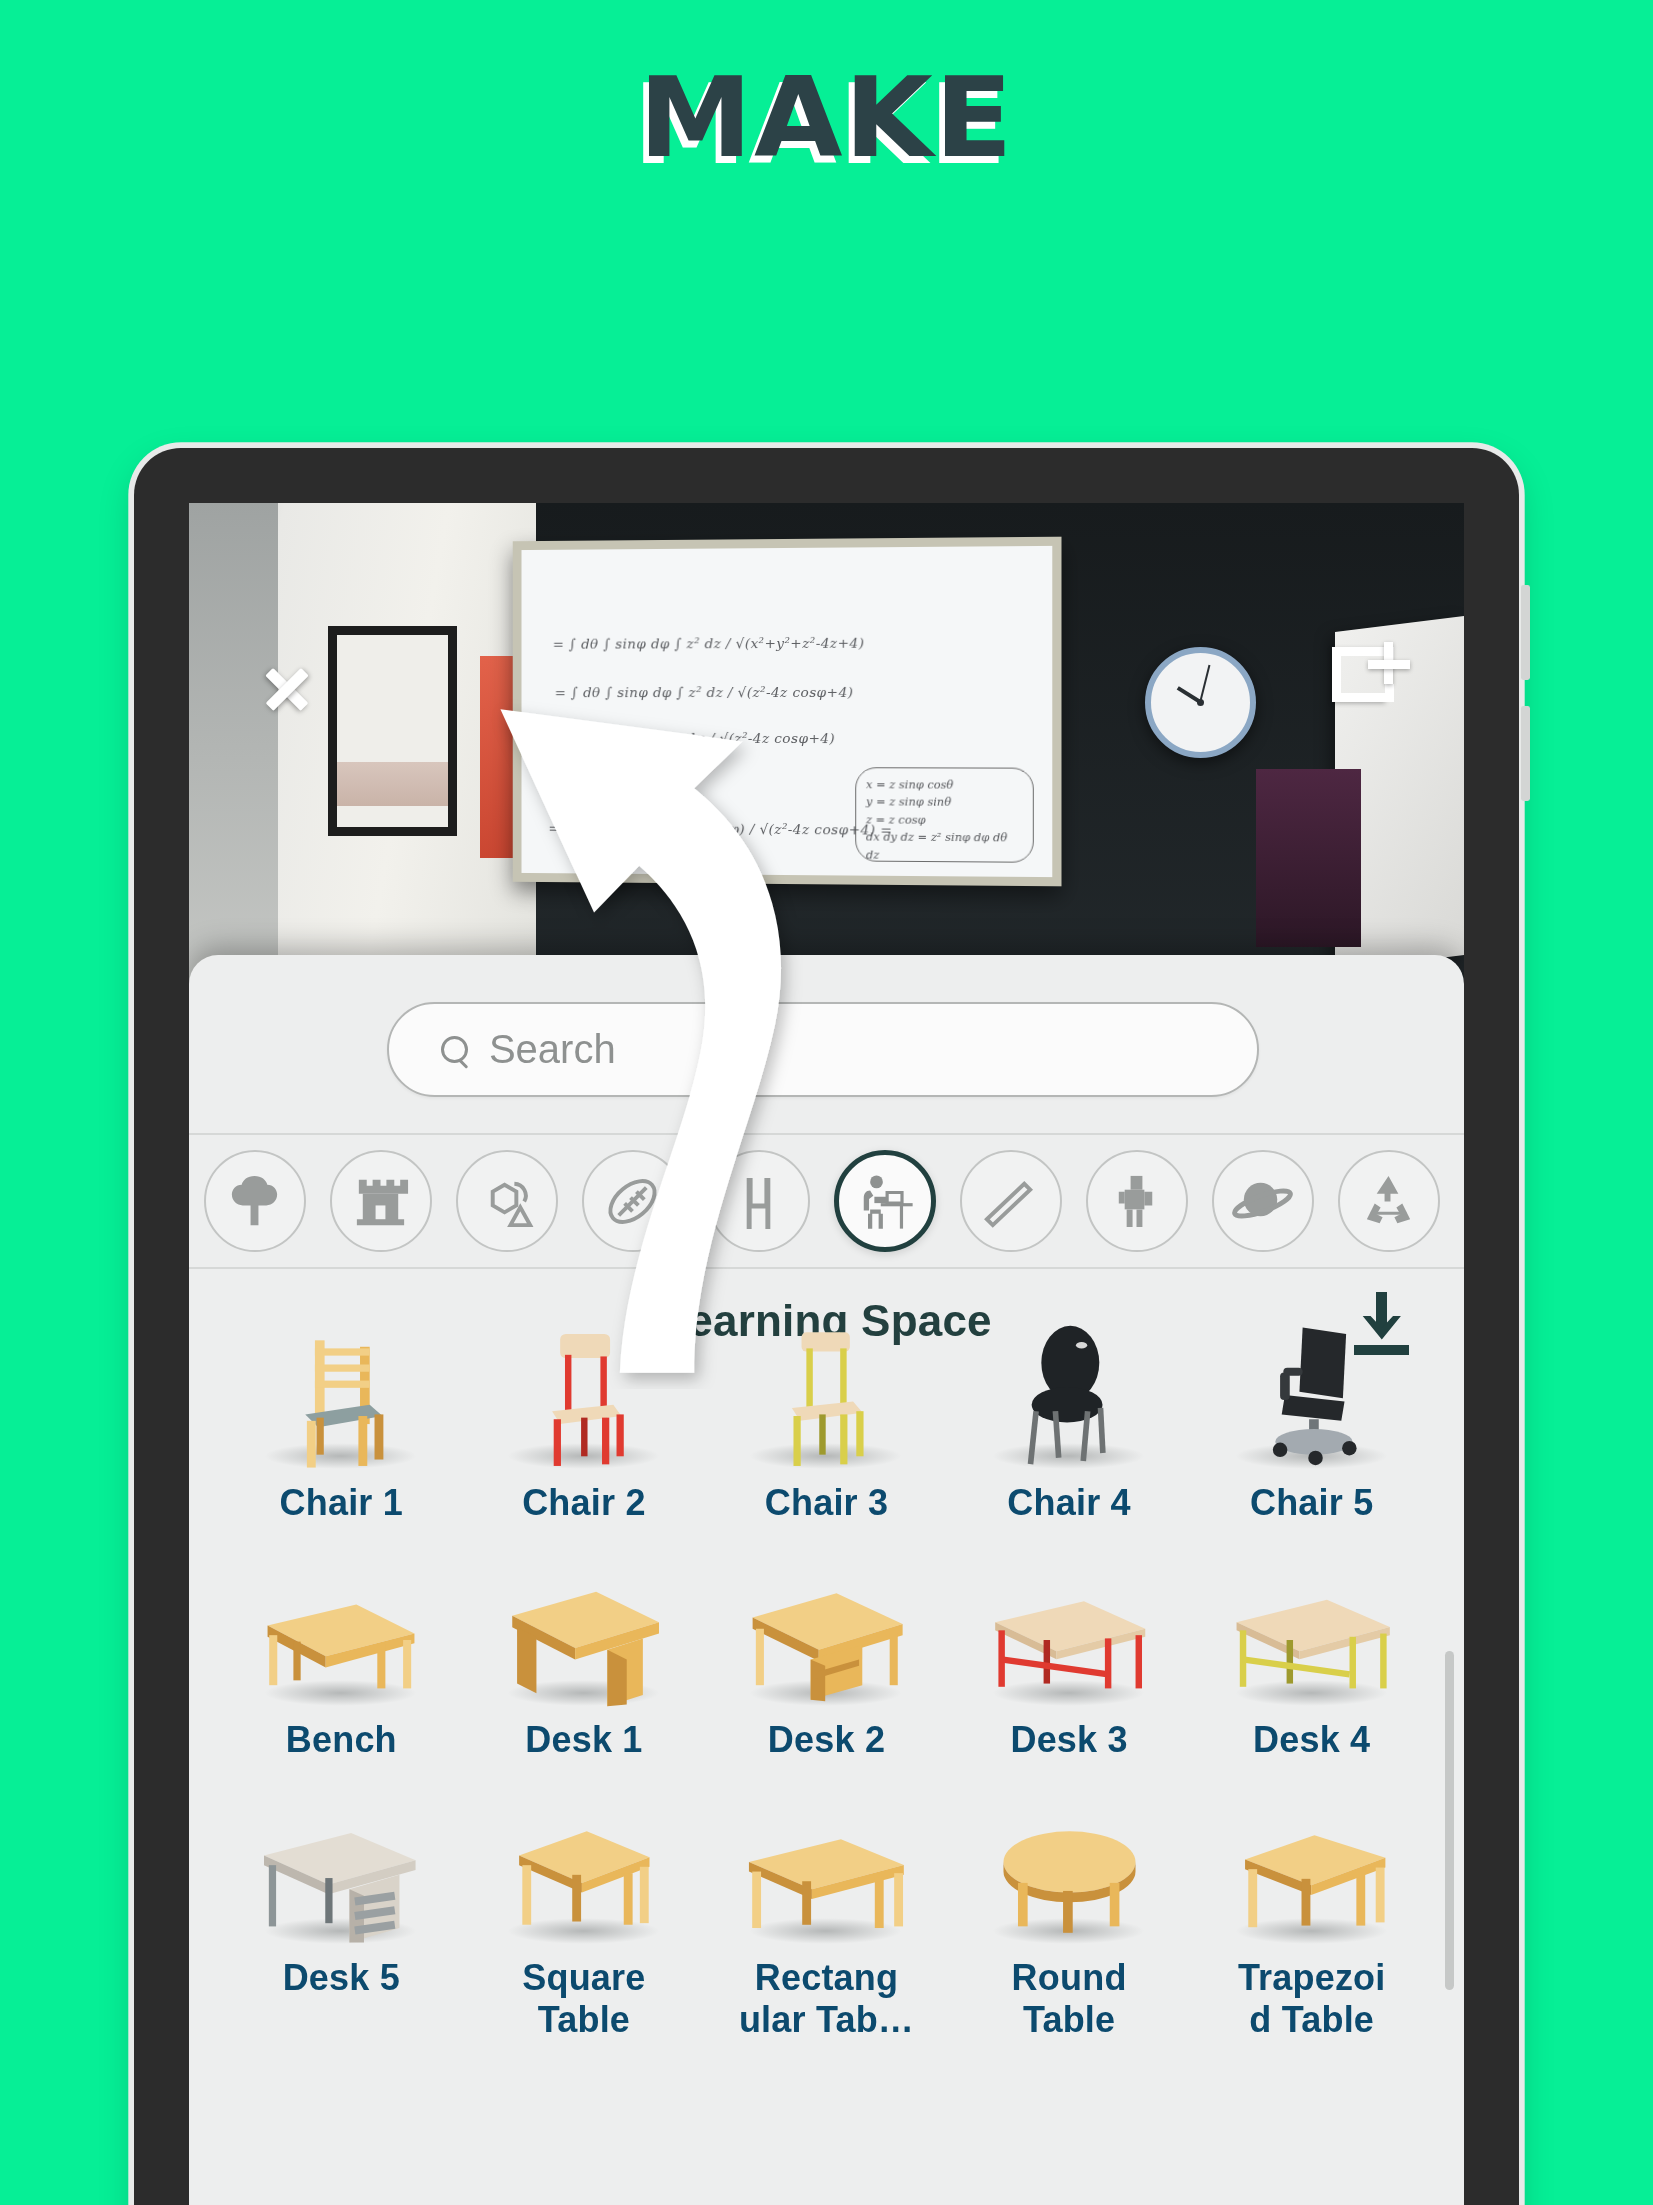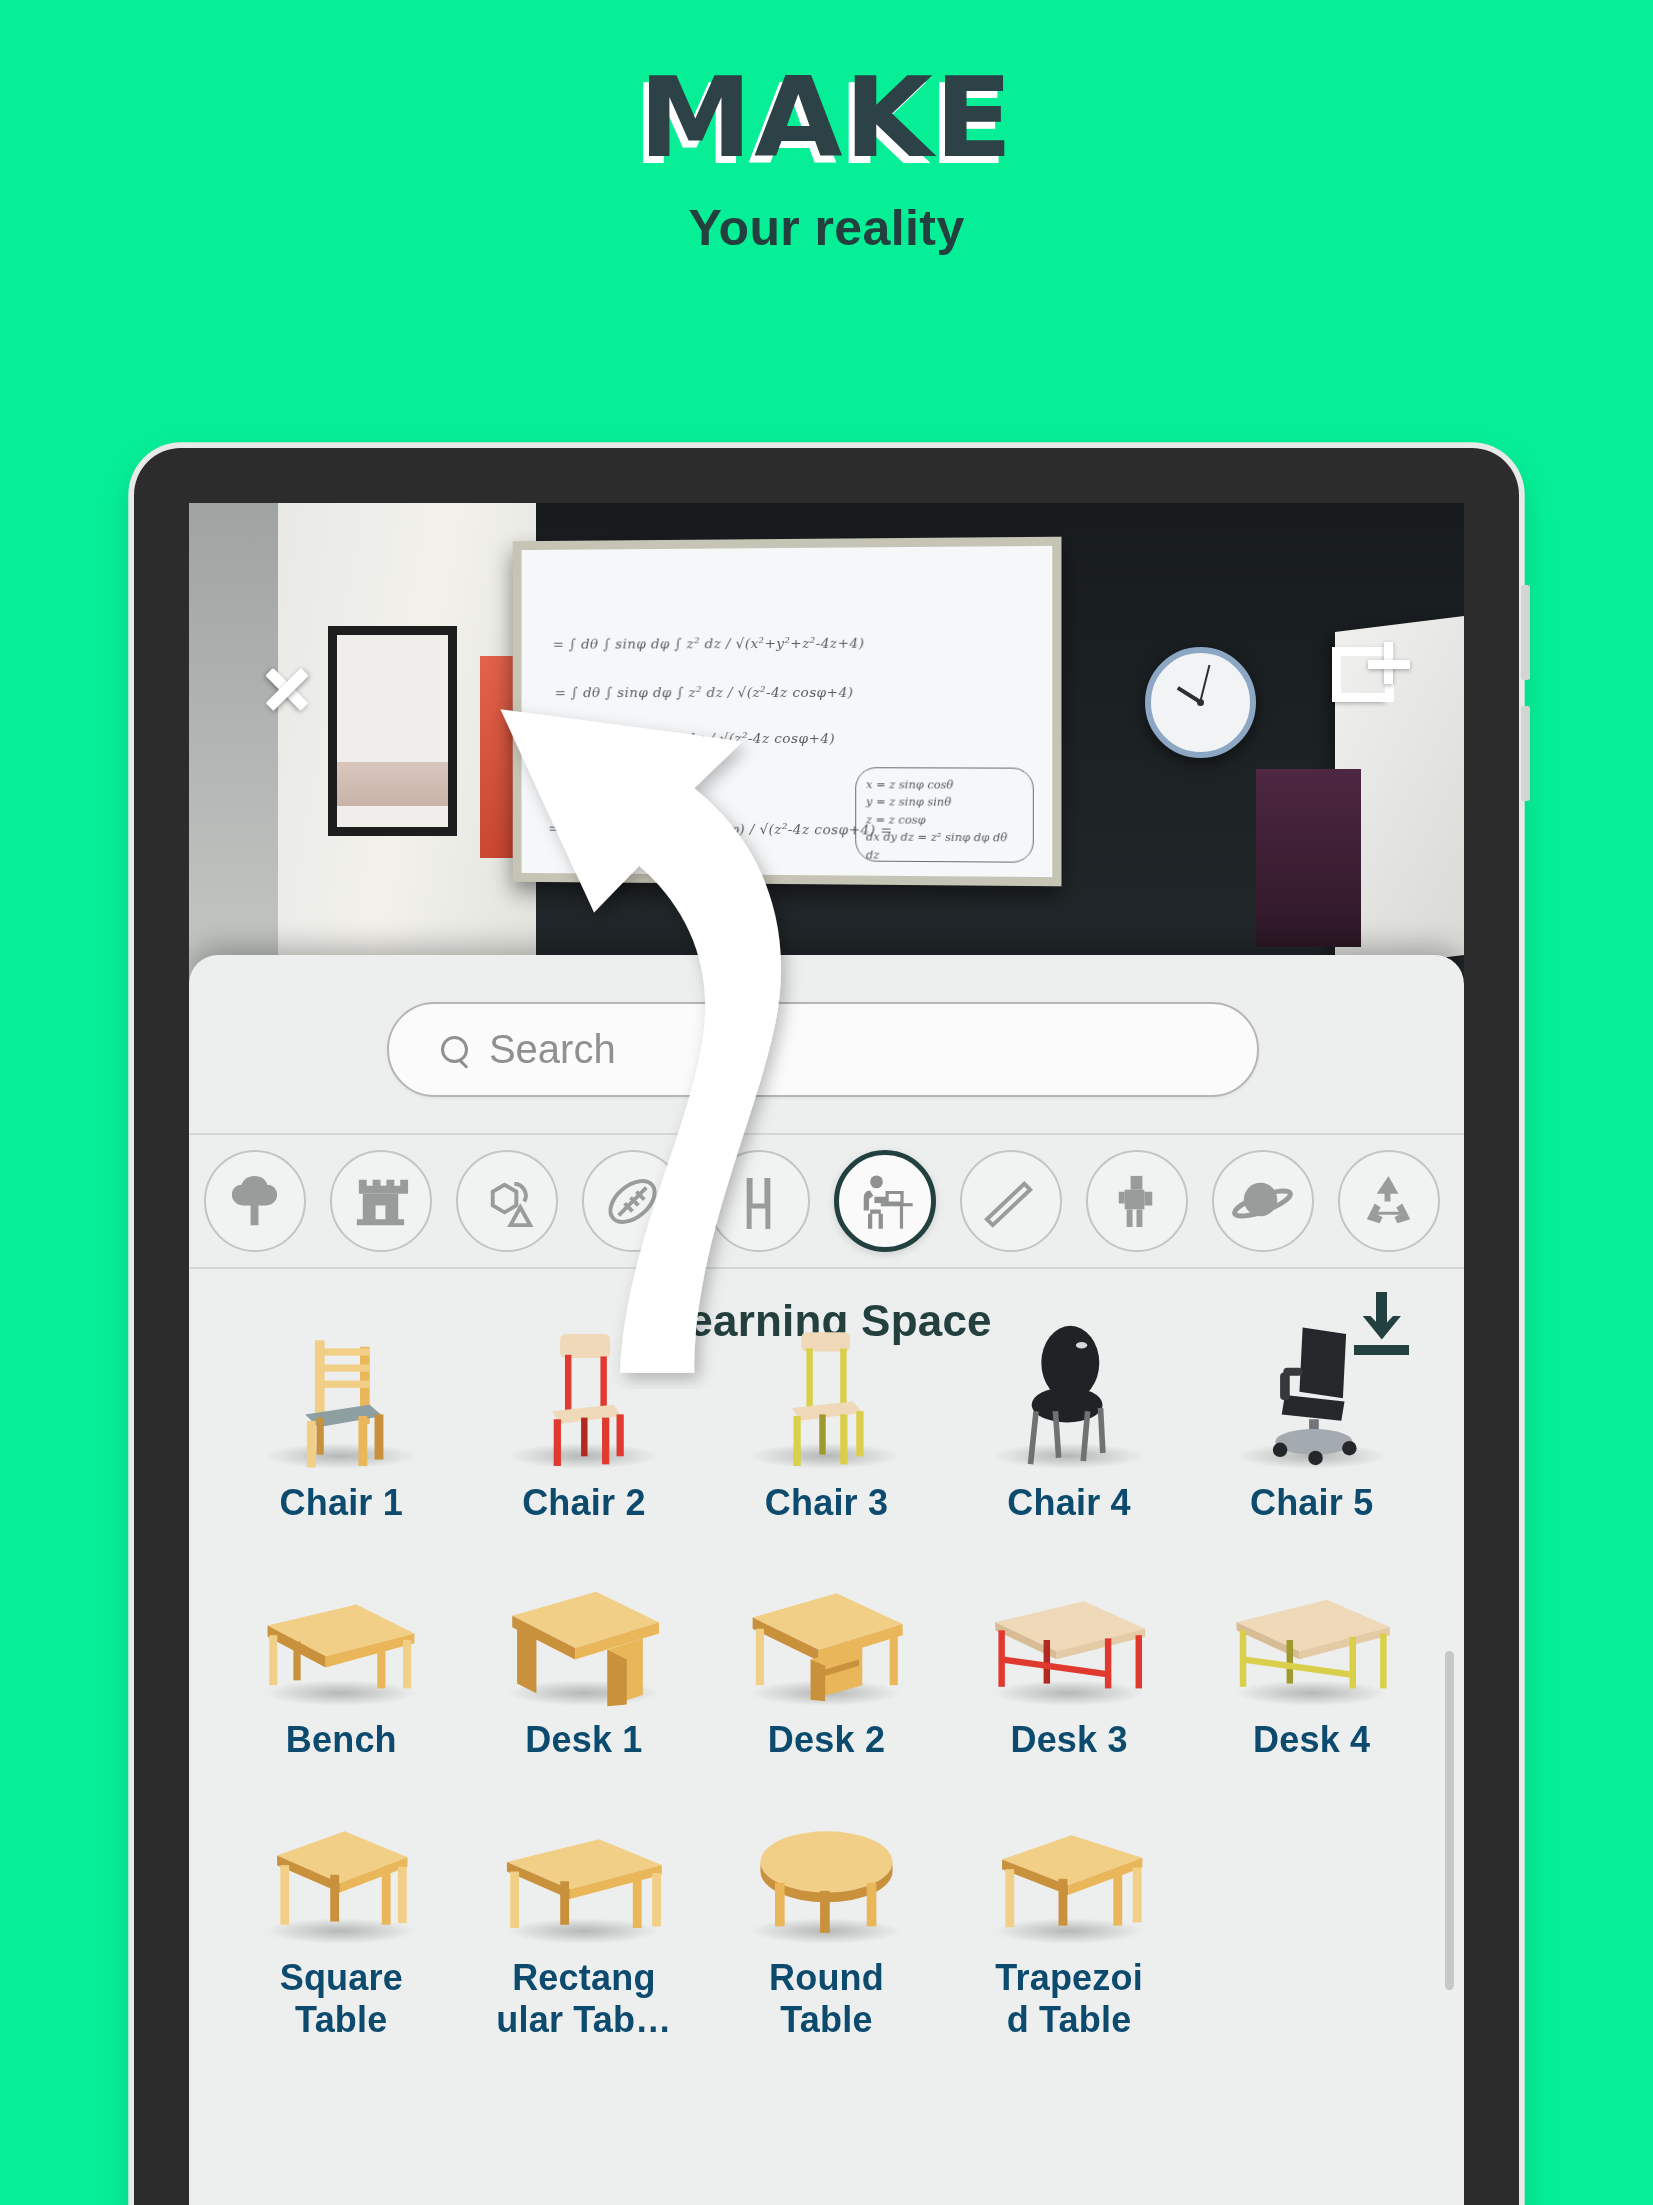--- a/index.html
+++ b/index.html
@@ -344,21 +344,20 @@
     width: 452px; height: 743px;
     pointer-events: none;
     z-index: 40;
   }
 </style>
 </head>
 <body>
 
 <div class="promo-header">
   <div class="promo-title">MAKE</div>
-  <div class="promo-sub">Your reality</div>
 </div>
 
 <div class="tablet">
   <div class="tablet-btn2"></div>
   <div class="screen">
 
     <div class="camera">
       <div class="cam-wall-left"></div>
       <div class="cam-wall-left2"></div>
       <div class="cam-dark-wall"></div>
@@ -661,20 +660,40 @@
         <path d="M92 76 L204 46 L204 56 L92 86 Z" fill="#e4cba6"></path>
         <rect x="18" y="50" width="8" height="70" fill="#d9cf4a"></rect>
         <rect x="76" y="62" width="8" height="54" fill="#9e9a2e"></rect>
         <rect x="154" y="58" width="8" height="64" fill="#d9cf4a"></rect>
         <rect x="192" y="54" width="8" height="68" fill="#d9cf4a"></rect>
         <rect x="22" y="82" width="134" height="8" fill="#d9cf4a" transform="rotate(8 22 82)"></rect>
       </svg>
               </div>
               <div class="cell-label">
                 <div>Desk 4</div>
+              </div>
+            </div>
+            <div class="cell">
+              <div class="thumb">
+                <div class="shadow"></div>
+      <svg width="174" height="129" viewBox="0 0 215 160">
+        <path d="M12 44 L120 16 L200 50 L92 80 Z" fill="#e3ddd3"></path>
+        <path d="M12 44 L92 80 L92 92 L12 56 Z" fill="#bdb7ae"></path>
+        <path d="M92 80 L200 50 L200 62 L92 92 Z" fill="#d3cdc3"></path>
+        <rect x="18" y="56" width="9" height="76" fill="#8d9597"></rect>
+        <rect x="88" y="72" width="9" height="56" fill="#6e7679"></rect>
+        <path d="M118 86 L180 68 L180 134 L118 152 Z" fill="#d9d3c9"></path>
+        <path d="M118 86 L136 94 L136 152 L118 152 Z" fill="#b7b1a8"></path>
+        <rect x="124" y="96" width="50" height="10" fill="#9aa0a2" transform="rotate(-8 124 96)"></rect>
+        <rect x="124" y="114" width="50" height="10" fill="#9aa0a2" transform="rotate(-8 124 114)"></rect>
+        <rect x="124" y="132" width="50" height="10" fill="#9aa0a2" transform="rotate(-8 124 132)"></rect>
+      </svg>
+              </div>
+              <div class="cell-label">
+                <div>Desk 5</div>
               </div>
             </div>
             <div class="cell">
               <div class="thumb">
                 <div class="shadow"></div>
       <svg width="161" height="129" viewBox="0 0 200 160">
         <path d="M20 44 L104 14 L182 46 L98 78 Z" fill="#f2cf86"></path>
         <path d="M20 44 L98 78 L98 90 L20 56 Z" fill="#c9913c"></path>
         <path d="M98 78 L182 46 L182 58 L98 90 Z" fill="#e9b75a"></path>
         <rect x="24" y="56" width="11" height="74" fill="#f2cf86"></rect>

